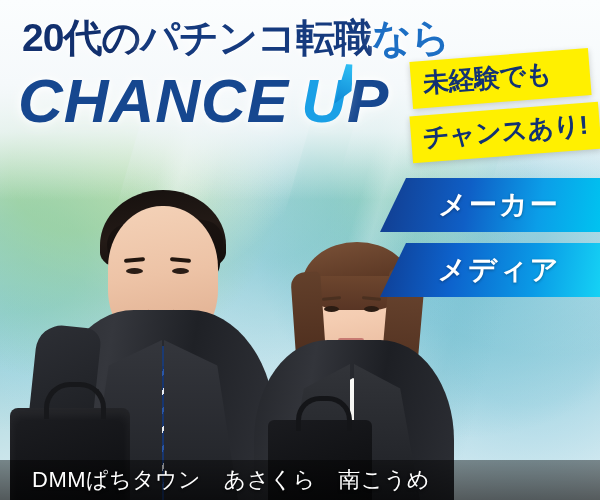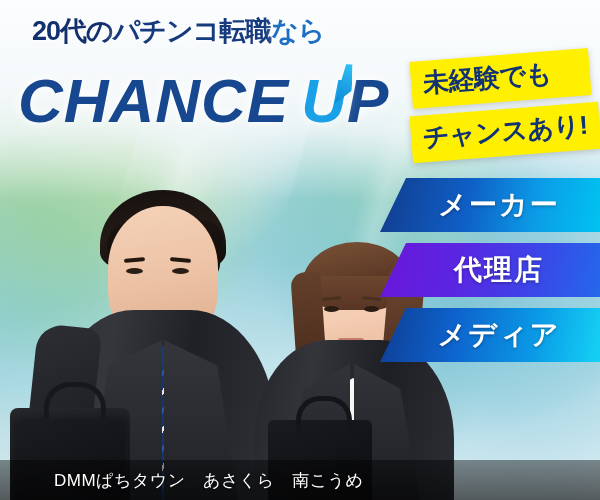--- a/index.html
+++ b/index.html
@@ -215,24 +215,23 @@
     background:linear-gradient(160deg,#1a1b1f,#0b0c0e); border-radius:6px;
   }
   .woman .bag:after {
     content:""; position:absolute; top:-24px; left:28px; width:46px; height:30px;
     border:5px solid #141518; border-bottom:none; border-radius:24px 24px 0 0;
   }
 
   
   .headline {
     position:absolute; left:22px; top:18px; z-index:6;
-    font-size:27px; font-weight:bold; letter-spacing:-1px;
+    font-size:39px; font-weight:bold; letter-spacing:-1px;
     white-space:nowrap; line-height:1;
     text-shadow:0 0 7px rgba(255,255,255,.95), 0 0 14px rgba(255,255,255,.85), 0 1px 0 rgba(255,255,255,.9);
-    margin-left:10px;
   }
   .headline .seg-a { color:#12306e; }
   .headline .seg-b { color:#153a7e; }
   .headline .seg-c { color:#1d6fc4; }
 
   .logo {
     position:absolute; left:18px; top:70px; z-index:6;
     font-size:62px; line-height:1; font-weight:bold; font-style:italic;
     letter-spacing:1px; white-space:nowrap;
     text-shadow:0 0 8px rgba(255,255,255,.95), 0 0 18px rgba(255,255,255,.8);
@@ -272,21 +271,21 @@
     padding-left:18px;
   }
 
   
   .credit {
     position:absolute; left:0; right:0; bottom:0; height:40px; z-index:8;
     background:linear-gradient(180deg,rgba(0,0,0,.42),rgba(0,0,0,.62));
     display:flex; align-items:center;
   }
   .credit span {
-    color:#fff; font-size:17px; letter-spacing:.5px; padding-left:54px;
+    color:#fff; font-size:22px; letter-spacing:.5px; padding-left:32px;
     text-shadow:0 1px 3px rgba(0,0,0,.8);
   }
 </style>
 </head>
 <body>
 
 <div class="banner">
 
   <div class="bg-base"></div>
   <div class="bg-streaks"></div>
@@ -342,23 +341,20 @@
 
   <div class="badges">
     <div class="badge badge-1">未経験でも</div>
     <div class="badge badge-2">チャンスあり!</div>
   </div>
 
   <div class="cats">
     <div class="cat" style="background: linear-gradient(100deg, rgb(18, 60, 142) 0%, rgb(15, 95, 198) 40%, rgb(11, 158, 232) 72%, rgb(0, 195, 240) 100%);">
         <span>メーカー</span>
       </div>
-    <div class="cat" style="background: linear-gradient(100deg, rgb(106, 22, 216) 0%, rgb(90, 38, 226) 36%, rgb(58, 70, 232) 70%, rgb(36, 104, 234) 100%);">
-        <span>代理店</span>
-      </div>
     <div class="cat" style="background: linear-gradient(100deg, rgb(15, 61, 147) 0%, rgb(13, 99, 205) 34%, rgb(10, 154, 230) 70%, rgb(21, 210, 245) 100%);">
         <span>メディア</span>
       </div>
   </div>
 
   <div class="credit">
     <span>DMMぱちタウン　あさくら　南こうめ</span>
   </div>
 
 </div>

